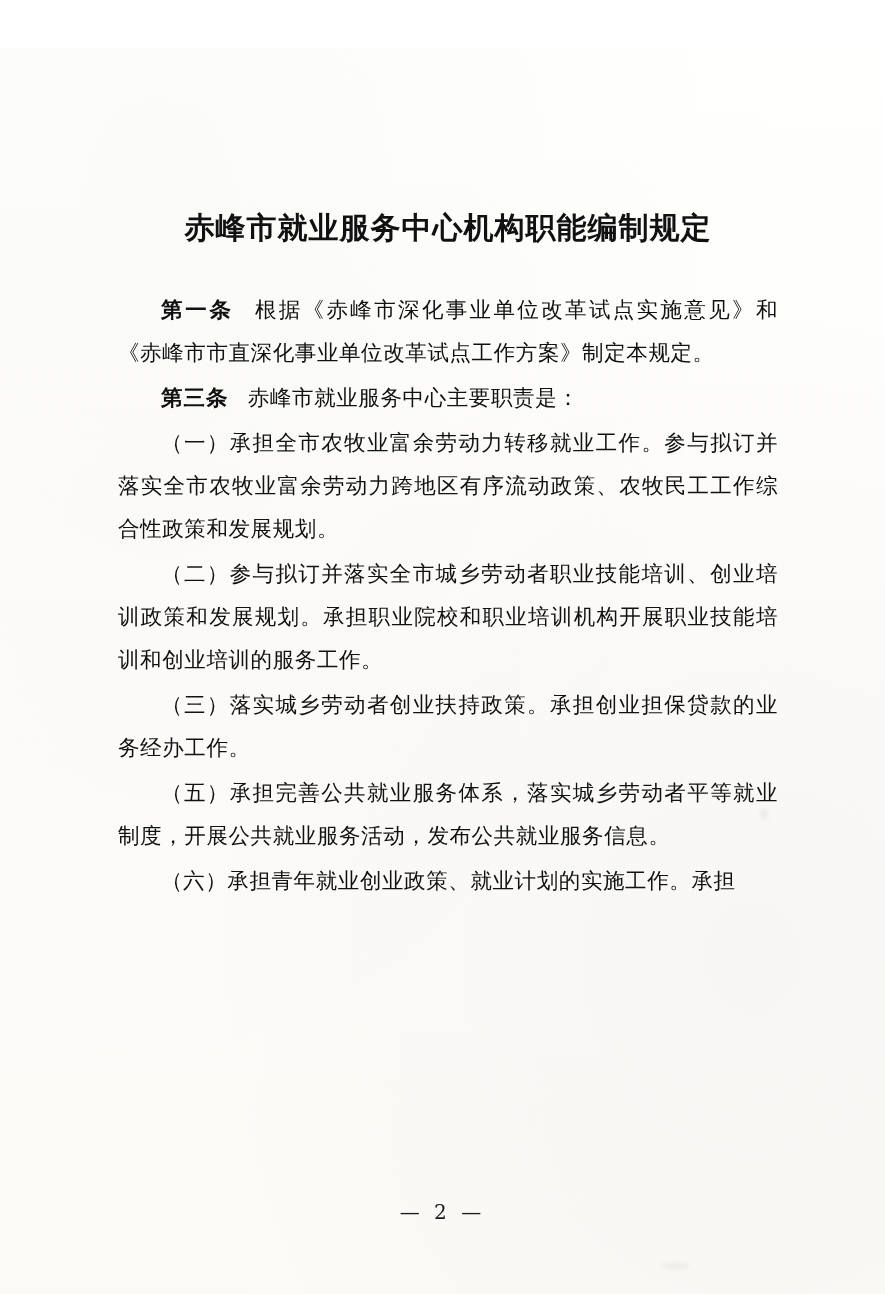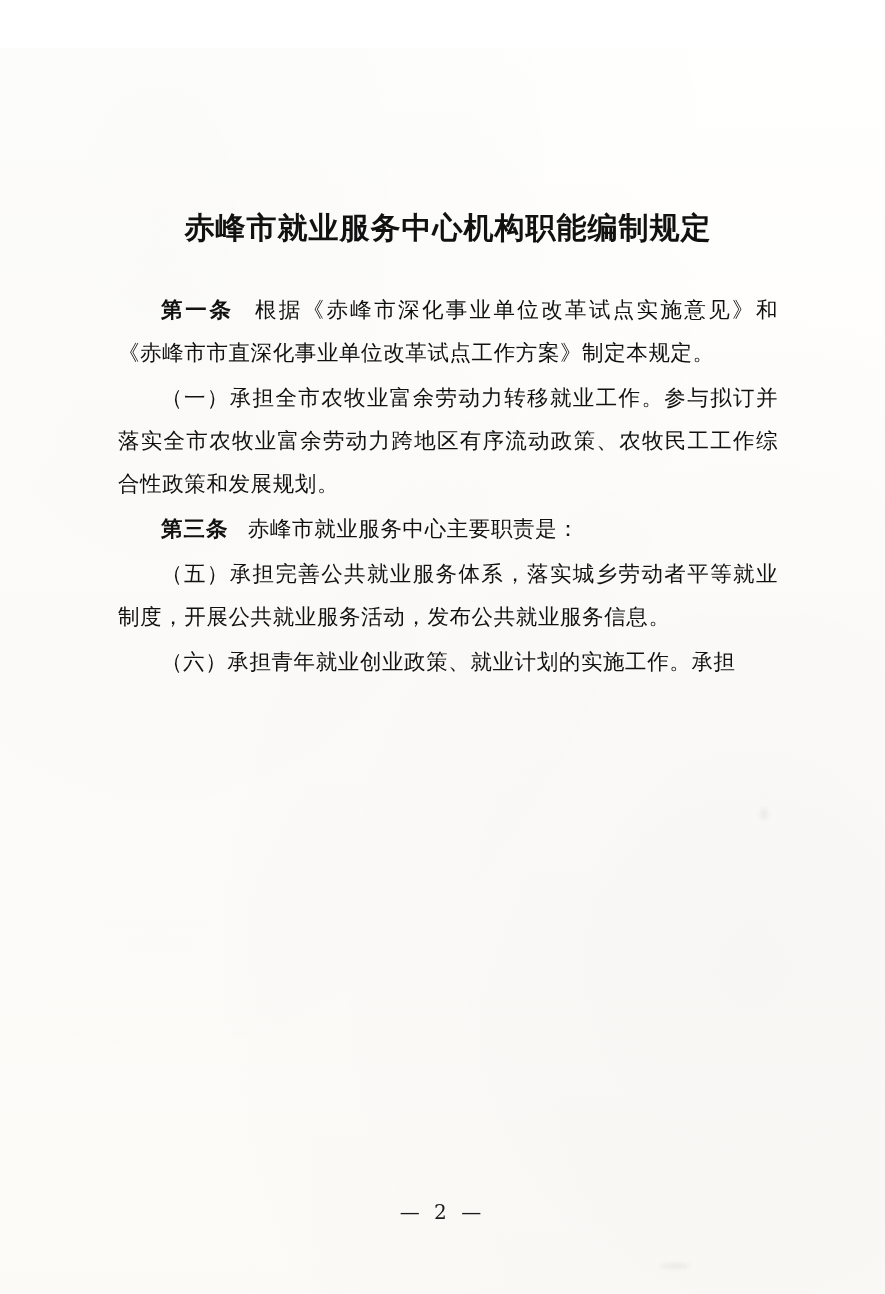--- a/index.html
+++ b/index.html
@@ -88,22 +88,24 @@
   <div class="smudge" style="left:760px; top:760px; width:8px; height:12px;"></div>
   <div class="smudge" style="left:660px; top:1215px; width:30px; height:6px;"></div>
 
   <div class="content">
 
     <h1 class="doc-title">赤峰市就业服务中心机构职能编制规定</h1>
 
     <p class="para indent"><span class="art-label">第一条</span><span class="art-gap"></span><span>根据《赤峰市深化事业单位改革试点实施意见》和《赤峰市市直深化事业单位改革试点工作方案》制定本规定。</span></p>
 
 
+    <p class="para indent"><span class="art-label">第三条</span><span class="art-gap"></span><span>赤峰市就业服务中心主要职责是：</span></p>
+
     <p class="para indent">（一）承担全市农牧业富余劳动力转移就业工作。参与拟订并落实全市农牧业富余劳动力跨地区有序流动政策、农牧民工工作综合性政策和发展规划。</p>
-
-    <p class="para indent"><span class="art-label">第三条</span><span class="art-gap"></span><span>赤峰市就业服务中心主要职责是：</span></p>
+    <p class="para indent">（二）参与拟订并落实全市城乡劳动者职业技能培训、创业培训政策和发展规划。承担职业院校和职业培训机构开展职业技能培训和创业培训的服务工作。</p>
+    <p class="para indent">（三）落实城乡劳动者创业扶持政策。承担创业担保贷款的业务经办工作。</p>
     <p class="para indent">（五）承担完善公共就业服务体系，落实城乡劳动者平等就业制度，开展公共就业服务活动，发布公共就业服务信息。</p>
     <p class="para indent">（六）承担青年就业创业政策、就业计划的实施工作。承担</p>
 
   </div>
 
   <div class="page-number">— 2 —</div>
 </div>
 
 </body></html>

